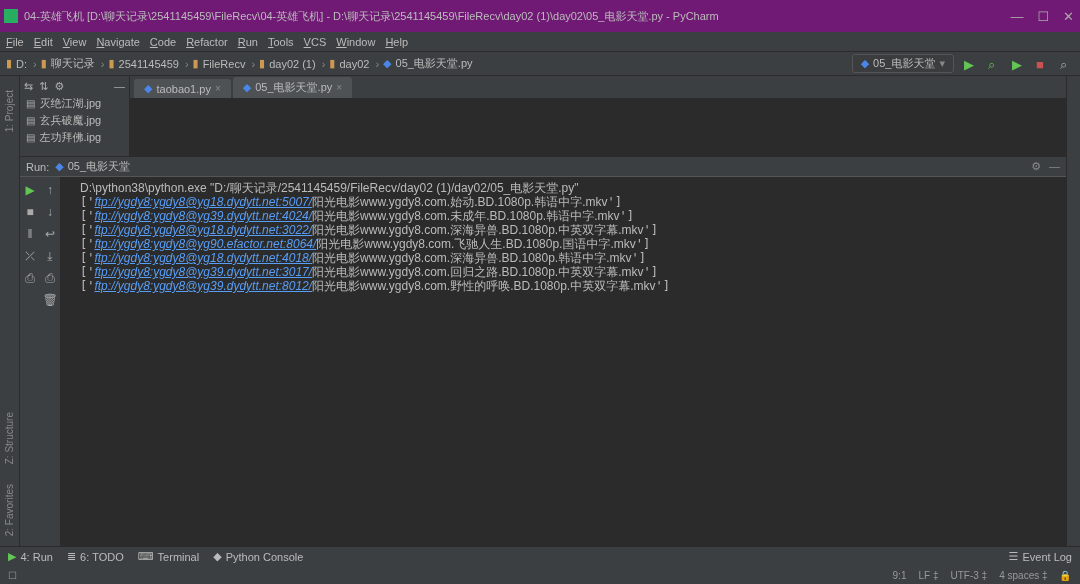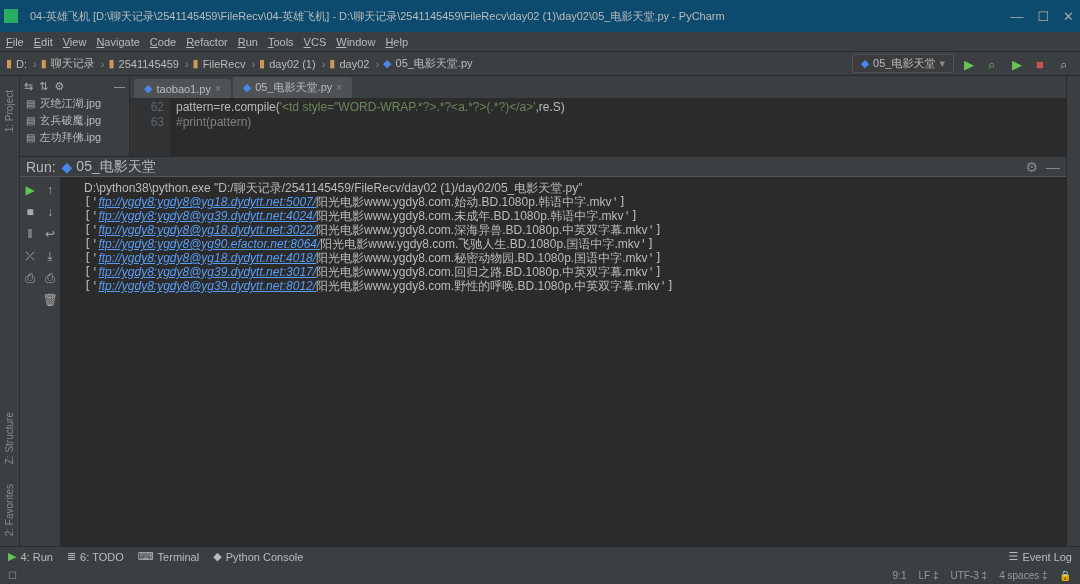--- a/index.html
+++ b/index.html
@@ -1,17 +1,17 @@
 <!DOCTYPE html>
 <html><head>
   <meta charset="utf-8">
   <style>
     * { margin: 0; padding: 0; box-sizing: border-box; font-family: "Segoe UI", Arial, sans-serif; }
     body { background: #2b2b2b; color: #bbbbbb; font-size: 12px; width: 1080px; height: 584px; overflow: hidden; display: flex; flex-direction: column; }
-    .title-bar { background: #0c4a6e; height: 22px; display: flex; align-items: center; padding: 16px 4px; color: #bbbbbb; font-size: 11px; gap: 6px; }
+    .title-bar { background: #701a75; height: 22px; display: flex; align-items: center; padding: 16px 4px; color: #bbbbbb; font-size: 11px; }
     .title-bar .app-icon { width: 14px; height: 14px; background: #27ae60; margin-right: 6px; }
     .title-bar .title-text { flex: 1; }
     .window-controls { display: flex; gap: 14px; margin-left: auto; padding-right: 2px; }
     .window-controls span { cursor: pointer; font-size: 13px; color: #aaa; }
     .menu-bar { background: #3c3f41; height: 20px; display: flex; align-items: center; padding: 0 6px; gap: 10px; font-size: 11px; border-bottom: 1px solid #2b2b2b; }
     .menu-bar span u { text-decoration: underline; }
     .nav-bar { background: #3c3f41; height: 24px; display: flex; align-items: center; padding: 0 6px; font-size: 11px; border-bottom: 1px solid #2b2b2b; }
     .nav-bar .crumb { display: flex; align-items: center; gap: 4px; margin-right: 2px; }
     .nav-bar .sep::after { content: "›"; margin: 0 4px; color: #888; }
     .nav-bar .icon-folder { color: #cc9955; }
@@ -38,25 +38,25 @@
     .tab { background: #4e5254; padding: 3px 10px; font-size: 11px; border-top-left-radius: 3px; border-top-right-radius: 3px; margin-right: 2px; display: flex; align-items: center; gap: 4px; }
     .tab .close { color: #888; font-size: 10px; }
     .code-area { flex: 1; display: flex; font-family: "Consolas", monospace; font-size: 12px; }
     .line-nums { width: 40px; background: #313335; color: #606366; text-align: right; padding: 2px 6px 2px 0; line-height: 15px; }
     .code-lines { flex: 1; padding: 2px 6px; line-height: 15px; }
     .s-str { color: #6a8759; }
     .s-comment { color: #808080; }
     .s-fn { color: #a9b7c6; }
     .breadcrumb { height: 20px; background: #3c3f41; border-top: 1px solid #2b2b2b; display: flex; align-items: center; padding: 0 10px; font-size: 11px; color: #999; gap: 6px; }
     .run-panel { flex: 1; display: flex; background: #2b2b2b; min-height: 0; border-top: 1px solid #555; }
-    .run-header { height: 20px; background: #3c3f41; display: flex; align-items: center; padding: 0 6px; font-size: 14px; color: #bbb; border-top: 1px solid #2b2b2b; }
+    .run-header { height: 20px; background: #3c3f41; display: flex; align-items: center; padding: 0 6px; font-size: 11px; color: #bbb; border-top: 1px solid #2b2b2b; }
     .run-header .r-right { margin-left: auto; display: flex; gap: 8px; color: #888; }
     .run-sidebar { width: 20px; background: #3c3f41; display: flex; flex-direction: column; align-items: center; gap: 8px; padding-top: 6px; }
     .run-sidebar2 { width: 20px; background: #3c3f41; display: flex; flex-direction: column; align-items: center; gap: 8px; padding-top: 6px; }
-    .run-output { flex: 1; font-family: "Consolas", monospace; font-size: 12px; padding: 4px 24px; line-height: 14px; color: #bbbbbb; white-space: pre; overflow: hidden; }
+    .run-output { flex: 1; font-family: "Consolas", monospace; font-size: 12px; padding: 4px 4px; line-height: 14px; color: #bbbbbb; white-space: pre; overflow: hidden; margin-left: 16px; }
     .link { color: #589df6; text-decoration: underline; font-style: italic; }
     .lit { color: #bbbbbb; }
     .footer-tabs { height: 20px; background: #3c3f41; display: flex; align-items: center; padding: 0 8px; gap: 14px; font-size: 11px; border-top: 1px solid #2b2b2b; color: #bbb; }
     .footer-tabs .ftab { display: flex; align-items: center; gap: 4px; cursor: pointer; }
     .footer-tabs .spacer { flex: 1; }
     .status-bar { height: 18px; background: #3c3f41; display: flex; align-items: center; padding: 0 8px; font-size: 10px; color: #999; gap: 12px; }
     .status-bar .spacer { flex: 1; }
   </style>
 </head>
 <body>
@@ -176,30 +176,20 @@
               <span style="color:#4a86e8">◆</span>
               <span>taobao1.py</span>
               <span class="close">×</span>
             </div>
             <div class="tab">
               <span style="color:#4a86e8">◆</span>
               <span>05_电影天堂.py</span>
               <span class="close">×</span>
             </div>
           </div>
-        <div class="code-area">
-          <div class="line-nums" id="lnums">
-              <div>62</div>
-              <div>63</div>
-            </div>
-          <div class="code-lines" id="clines">
-              <div>pattern<span class="s-fn">=</span>re.compile(<span class="s-str">'&lt;td style="WORD-WRAP.*?&gt;.*?&lt;a.*?&gt;(.*?)&lt;/a&gt;'</span><span class="s-fn">,</span>re.S)</div>
-              <div><span class="s-comment">#print(pattern)</span></div>
-            </div>
-        </div>
       </div>
     </div>
 
 
     <div class="run-header">
       <span>Run:</span>
       <span style="margin-left:6px;color:#4a86e8">◆</span>
       <span style="margin-left:4px">05_电影天堂</span>
       <span class="r-right">
         <span>⚙</span>
@@ -221,21 +211,21 @@
         <span class="gray">↩</span>
         <span class="gray">⤓</span>
         <span class="gray">⎙</span>
         <span class="gray">🗑</span>
       </div>
       <div class="run-output" id="run-output"><span class="lit">D:\python38\python.exe "D:/聊天记录/2541145459/FileRecv/day02 (1)/day02/05_电影天堂.py"</span>
 ['<span class="link">ftp://ygdy8:ygdy8@yg18.dydytt.net:5007/</span><span class="lit">阳光电影www.ygdy8.com.始动.BD.1080p.韩语中字.mkv</span>']
 ['<span class="link">ftp://ygdy8:ygdy8@yg39.dydytt.net:4024/</span><span class="lit">阳光电影www.ygdy8.com.未成年.BD.1080p.韩语中字.mkv</span>']
 ['<span class="link">ftp://ygdy8:ygdy8@yg18.dydytt.net:3022/</span><span class="lit">阳光电影www.ygdy8.com.深海异兽.BD.1080p.中英双字幕.mkv</span>']
 ['<span class="link">ftp://ygdy8:ygdy8@yg90.efactor.net:8064/</span><span class="lit">阳光电影www.ygdy8.com.飞驰人生.BD.1080p.国语中字.mkv</span>']
-['<span class="link">ftp://ygdy8:ygdy8@yg18.dydytt.net:4018/</span><span class="lit">阳光电影www.ygdy8.com.秘密动物园.BD.1080p.国语中字.mkv</span>']
+['<span class="link">ftp://ygdy8:ygdy8@yg18.dydytt.net:4018/</span><span class="lit">阳光电影www.ygdy8.com.深海异兽.BD.1080p.韩语中字.mkv</span>']
 ['<span class="link">ftp://ygdy8:ygdy8@yg39.dydytt.net:3017/</span><span class="lit">阳光电影www.ygdy8.com.回归之路.BD.1080p.中英双字幕.mkv</span>']
 ['<span class="link">ftp://ygdy8:ygdy8@yg39.dydytt.net:8012/</span><span class="lit">阳光电影www.ygdy8.com.野性的呼唤.BD.1080p.中英双字幕.mkv</span>']
 </div>
     </div>
   </div>
 
   <div class="right-gutter"></div>
 </div>
 
 <div class="footer-tabs">

